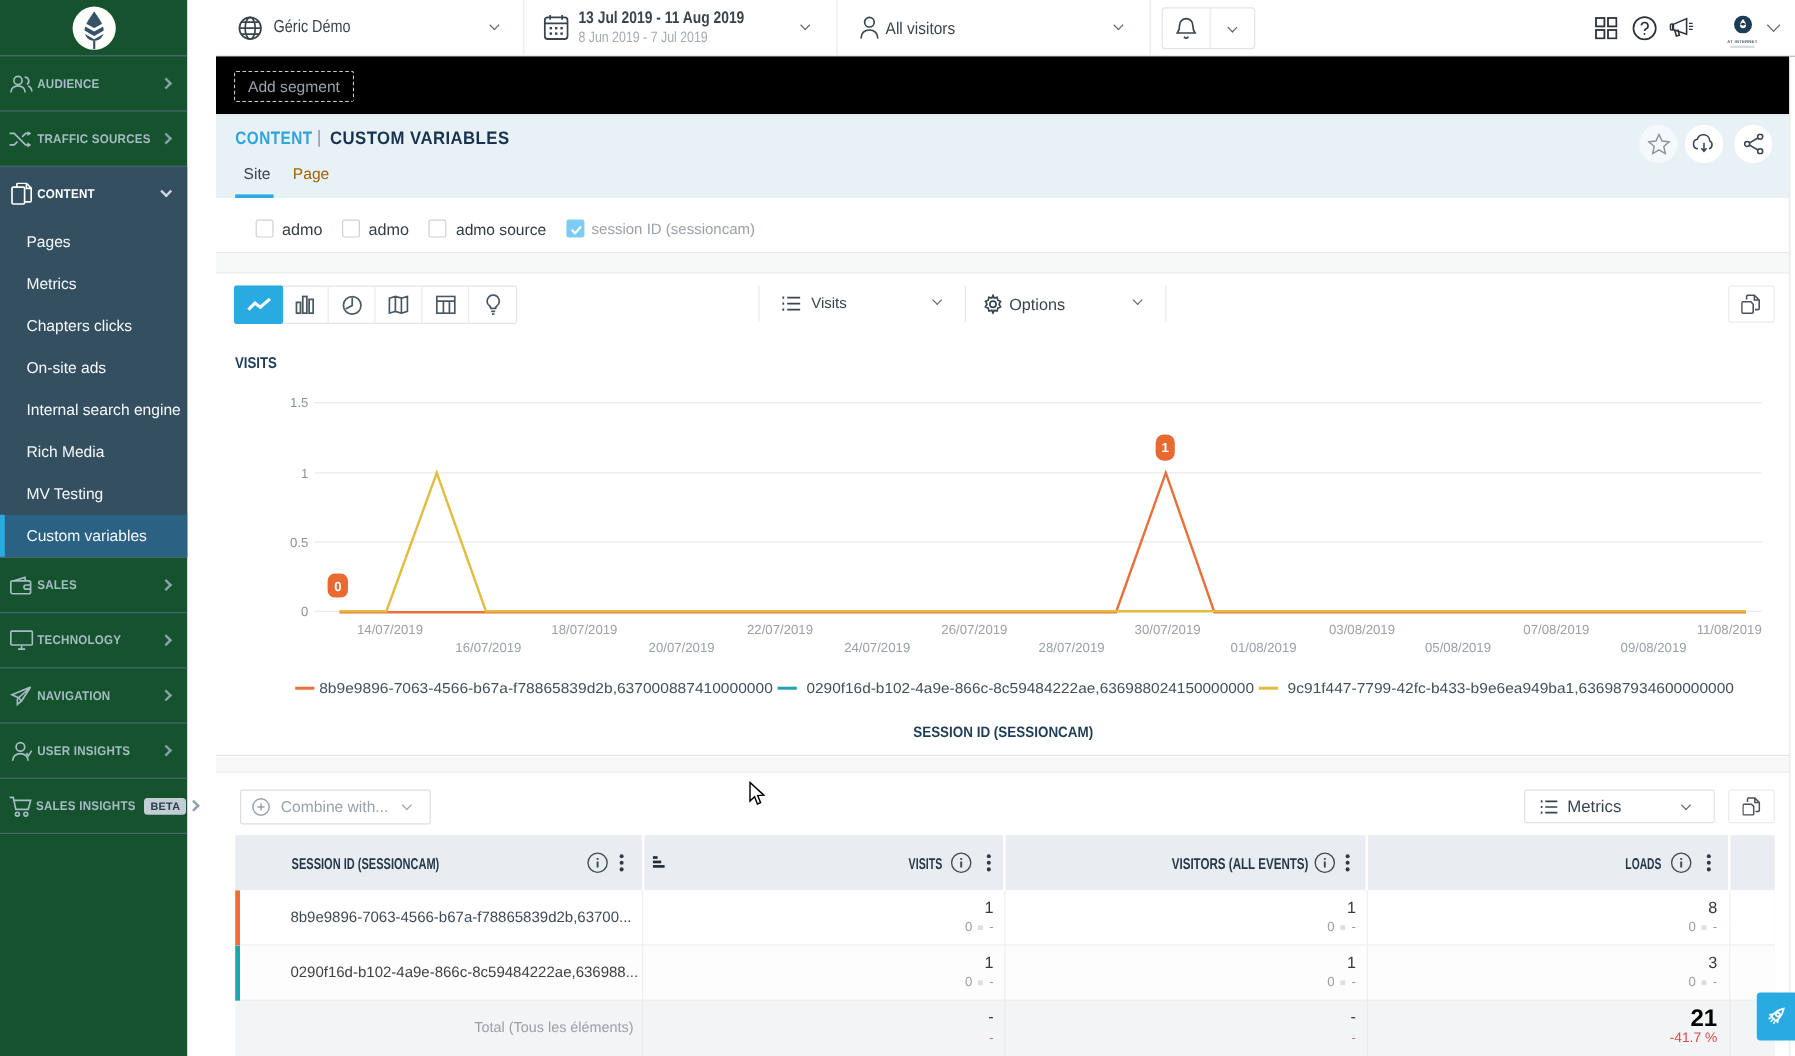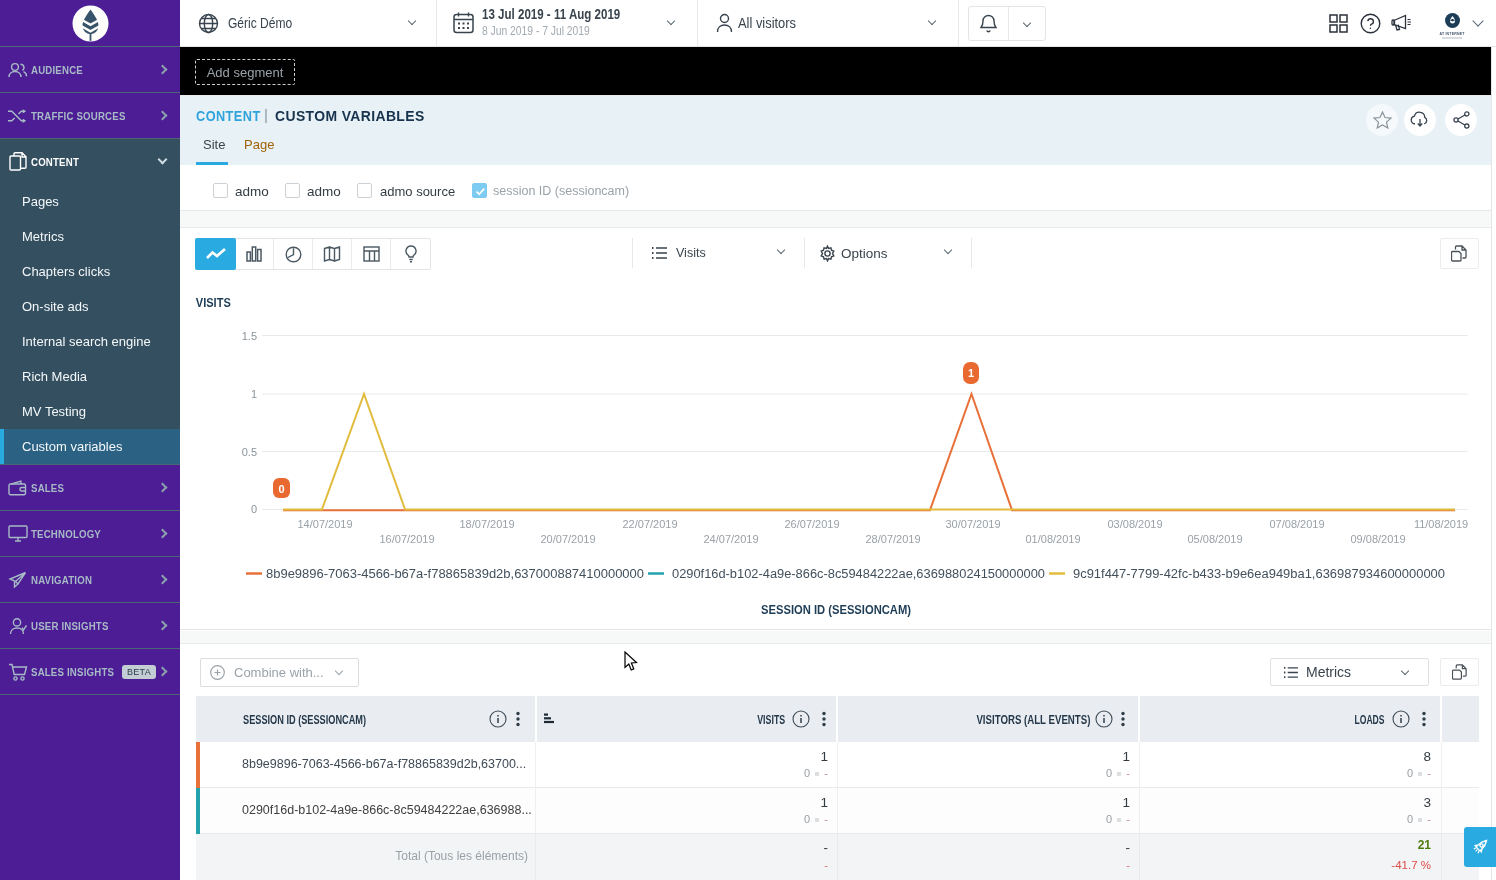--- a/index.html
+++ b/index.html
@@ -1,31 +1,31 @@
 <!DOCTYPE html>
 <html><head><meta charset="utf-8">
 <style>
 *{margin:0;padding:0;box-sizing:border-box}
 html,body{width:1496px;height:880px;overflow:hidden;font-family:"Liberation Sans",sans-serif;background:#fff;position:relative}
 .abs{position:absolute}
 
-#sidebar{position:absolute;left:0;top:0;width:180px;height:880px;background:#4c1d95;color:#a7bac5}
+#sidebar{position:absolute;left:0;top:0;width:156px;height:880px;background:#14532d;color:#a7bac5}
 .sb-logo{height:47px;border-bottom:1px solid #4e6a7a;display:flex;align-items:center;justify-content:center}
 .sb-item{height:46px;border-bottom:1px solid #4b6576;display:flex;align-items:center;padding:0 8px 0 7px;position:relative;white-space:nowrap}
 .sb-item .lbl{font-size:10.5px;font-weight:bold;letter-spacing:.2px;color:#a7bac5;margin-left:3px;flex:1;transform:scaleX(.92);transform-origin:left center}
 .sb-icon{width:21px;height:21px;display:flex;align-items:center;justify-content:center}
 .chevR{flex-shrink:0;width:7px;height:7px;border-right:2px solid #8ba0ad;border-top:2px solid #8ba0ad;transform:rotate(45deg);margin-right:6px}
 .chevD{width:7px;height:7px;border-right:2px solid #cfdbe2;border-top:2px solid #cfdbe2;transform:rotate(135deg);margin-right:6px;margin-top:-4px}
 #content-sec{background:#344f5f;border-bottom:1px solid #4b6576}
 #content-sec .sb-item{border-bottom:none}
 #content-sec .sb-item .lbl{color:#fff}
 .sb-sub{padding:0}
 .sb-sub .si{height:35px;line-height:35px;padding-left:22px;font-size:13px;color:#f4f8fa}
 .sb-sub .si.sel{background:#2b6183;border-left:4px solid #29abe2;padding-left:18px;height:35px}
-.beta{flex-shrink:0;background:#c3cdd4;color:#2b3d4a;font-size:9px;font-weight:normal;padding:2px 5px;border-radius:3px;margin-right:3px;letter-spacing:.3px}
+.beta{flex-shrink:0;background:#c3cdd4;color:#2b3d4a;font-size:9px;font-weight:bold;padding:2px 5px;border-radius:3px;margin-right:3px;letter-spacing:.3px}
 
 #topbar{position:absolute;left:180px;top:0;width:1436px;height:47px;background:#fff;border-bottom:1px solid #e2e4e5}
 .tb-sep{position:absolute;top:0;width:1px;height:47px;background:#e6e8e9}
 .tb-txt{font-size:14px;color:#39444e}
 
 #segbar{position:absolute;left:180px;top:47px;width:1316px;height:49px;background:#000000;border-bottom:1px solid #e9ebec}
 #addseg{position:absolute;left:15px;top:12px;width:100px;height:26px;border:1px dashed #c9cdd0;border-radius:2px;color:#9aa2a9;font-size:13px;display:flex;align-items:center;justify-content:center}
 
 #hband{position:absolute;left:180px;top:96px;width:1311px;height:69px;background:#e8f1f5}
 .tab{position:absolute;top:41px;font-size:13.5px}
@@ -497,21 +497,21 @@
 <div class="abs" style="left:16px;top:190px;width:1283px;height:46px;background:#f3f4f6">
 <div class="abs" style="left:339px;top:0;width:1px;height:46px;background:#e9eaec"></div>
 <div class="abs" style="left:641px;top:0;width:1px;height:46px;background:#e9eaec"></div>
 <div class="abs" style="left:943px;top:0;width:1px;height:46px;background:#e9eaec"></div>
 <div class="abs" style="left:1245px;top:0;width:1px;height:46px;background:#e9eaec"></div>
 <span class="abs" style="right:951px;top:15px;font-size:12px;color:#99a1a7">Total (Tous les éléments)</span>
 <span class="abs" style="right:651px;top:6px;font-size:13.5px;color:#333b42">-</span>
 <span class="abs" style="right:651px;top:25px;font-size:11px;color:#d9706e">-</span>
 <span class="abs" style="right:349px;top:6px;font-size:13.5px;color:#333b42">-</span>
 <span class="abs" style="right:349px;top:25px;font-size:11px;color:#d9706e">-</span>
-<span class="abs" style="right:48px;top:4px;font-size:12px;font-weight:bold;color:#4d7c0f">21</span>
+<span class="abs" style="right:48px;top:4px;font-size:20px;font-weight:bold;color:#000000">21</span>
 <span class="abs" style="right:48px;top:25px;font-size:11.5px;color:#dd4b47">-41.7 %</span>
 </div>
 </div>
 
 <svg class="abs" style="left:624px;top:651px" width="14" height="21" viewBox="0 0 14 21">
     <path d="M1 1 L1 16.5 L4.8 13 L7.2 19 L9.8 17.9 L7.4 12 L12.5 11.6 Z" fill="#fff" stroke="#000" stroke-width="1.2"></path>
   </svg>
 
 <div class="abs" style="left:1464px;top:827px;width:32px;height:40px;background:#29abe2;border-radius:3px 0 0 3px;display:flex;align-items:center;justify-content:center">
 <svg width="24" height="24" viewBox="0 0 24 24" fill="none" stroke="#fff" stroke-width="1.4">

